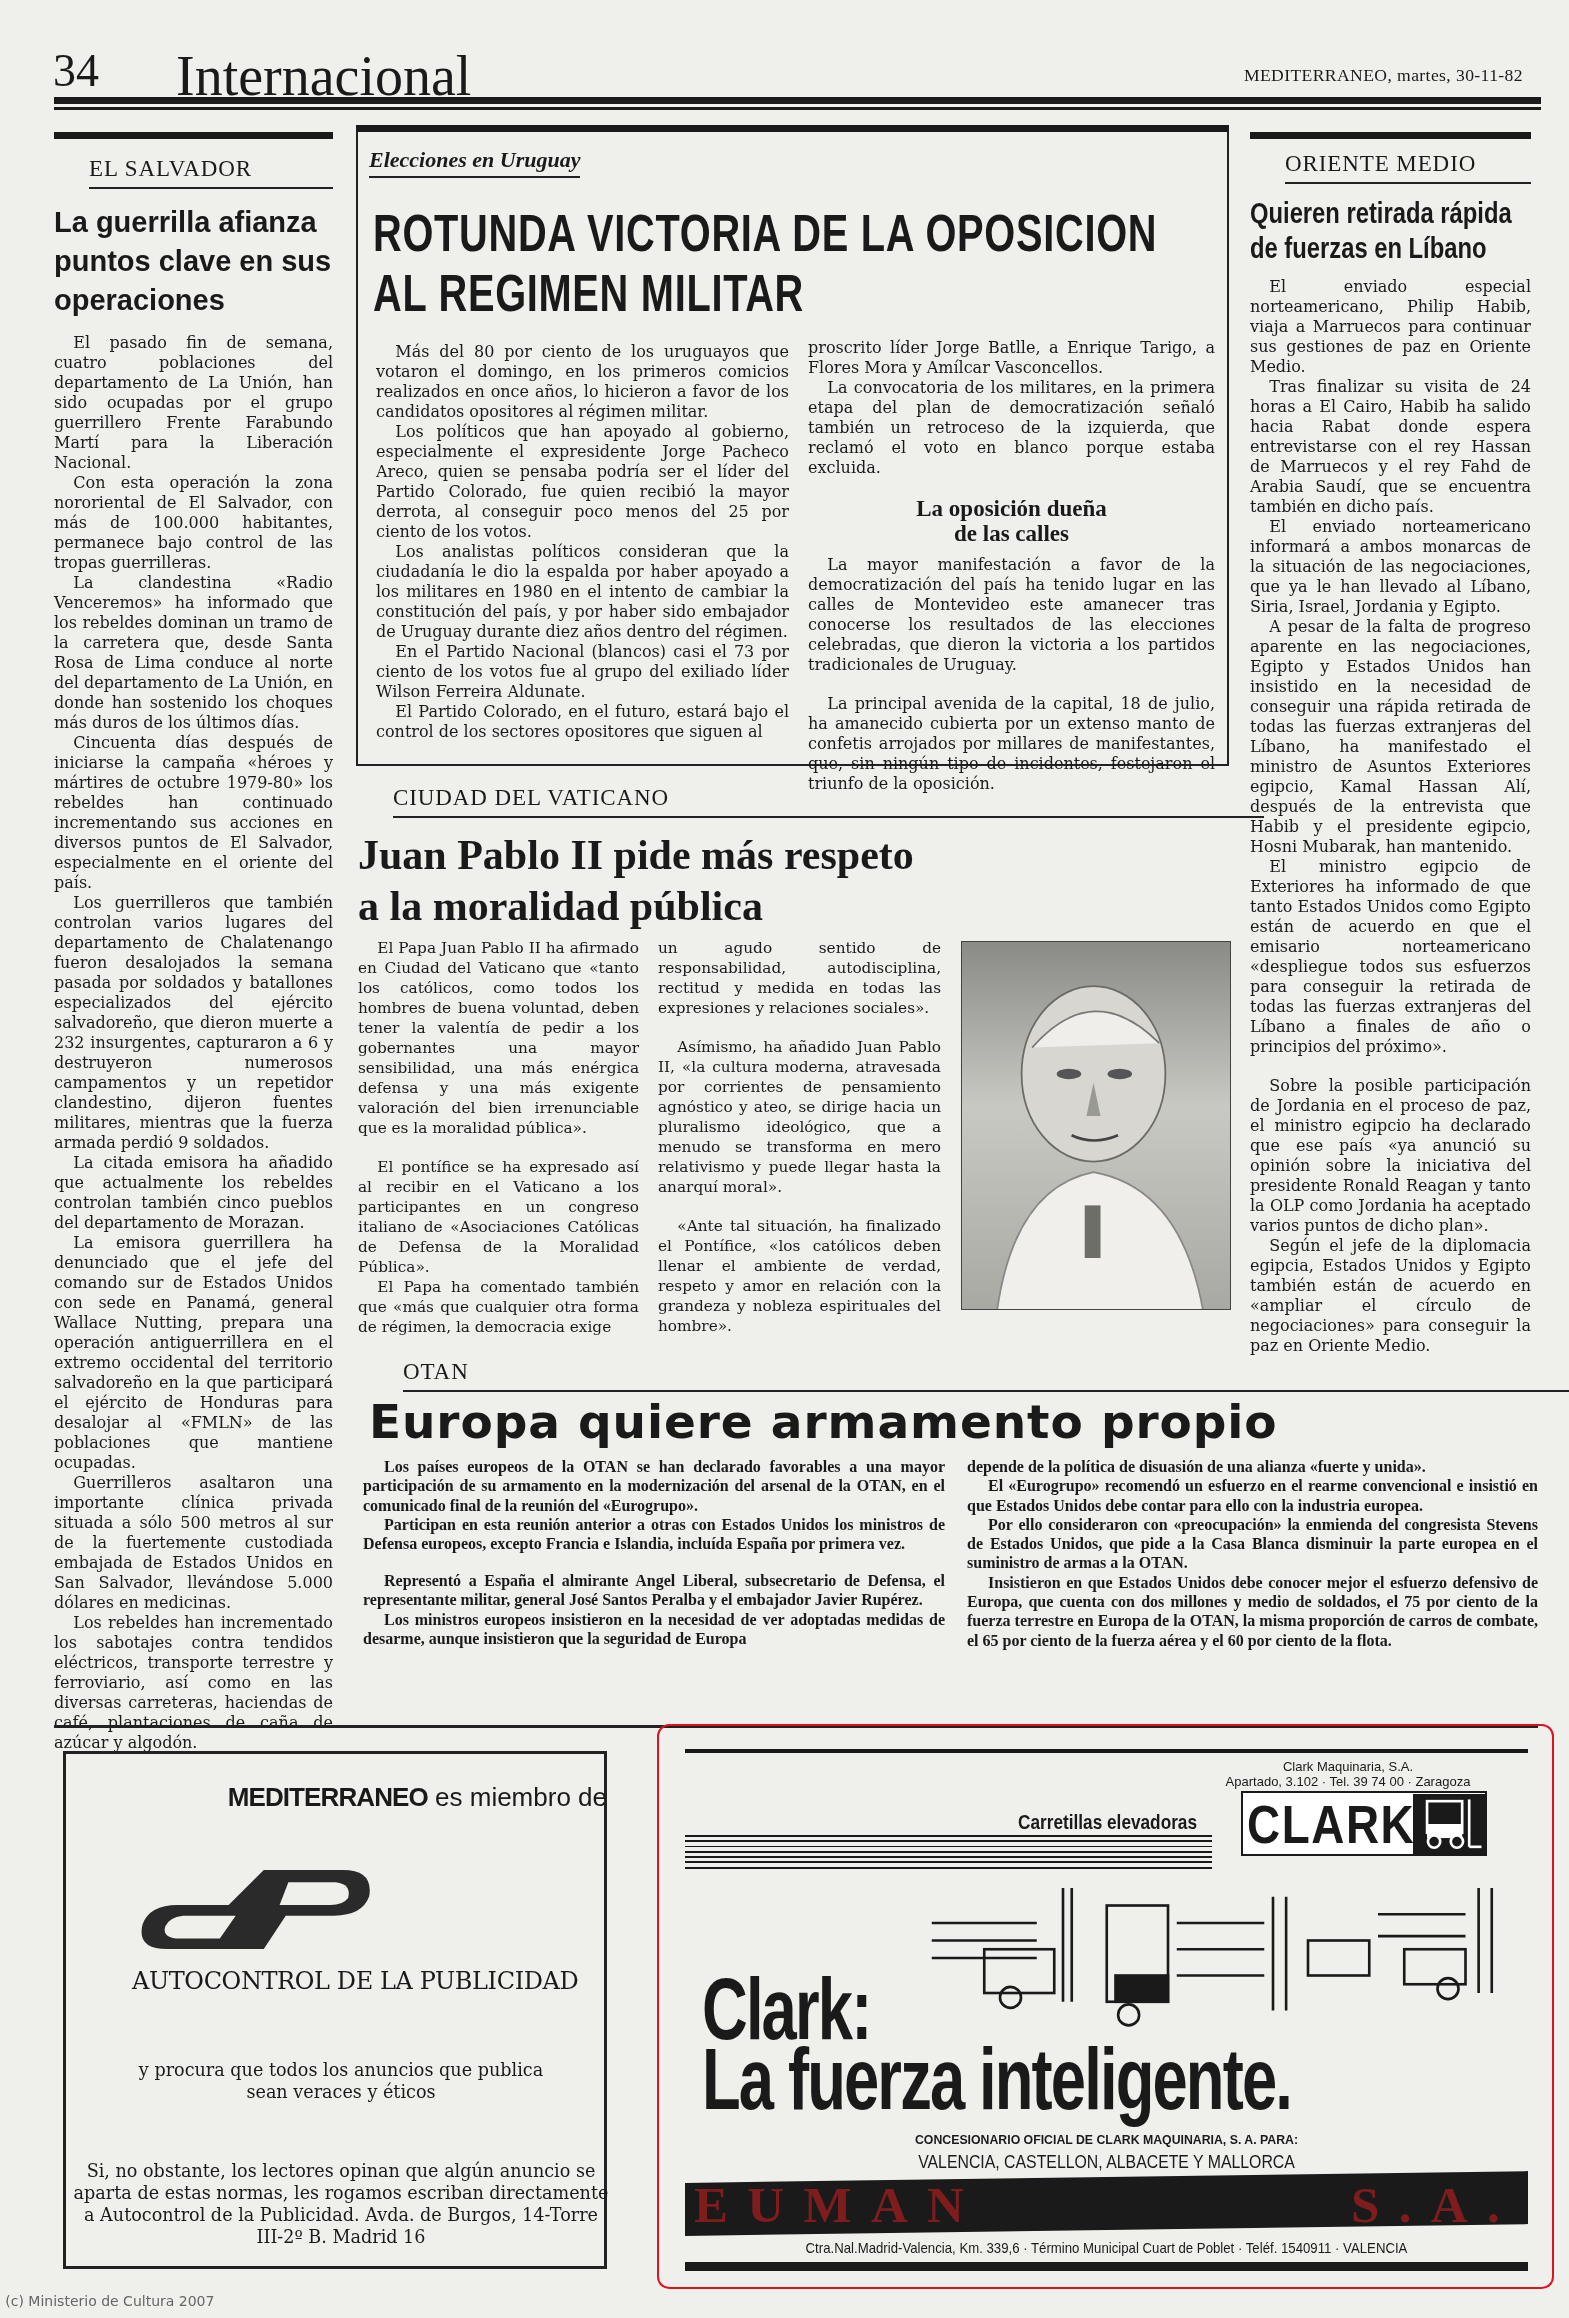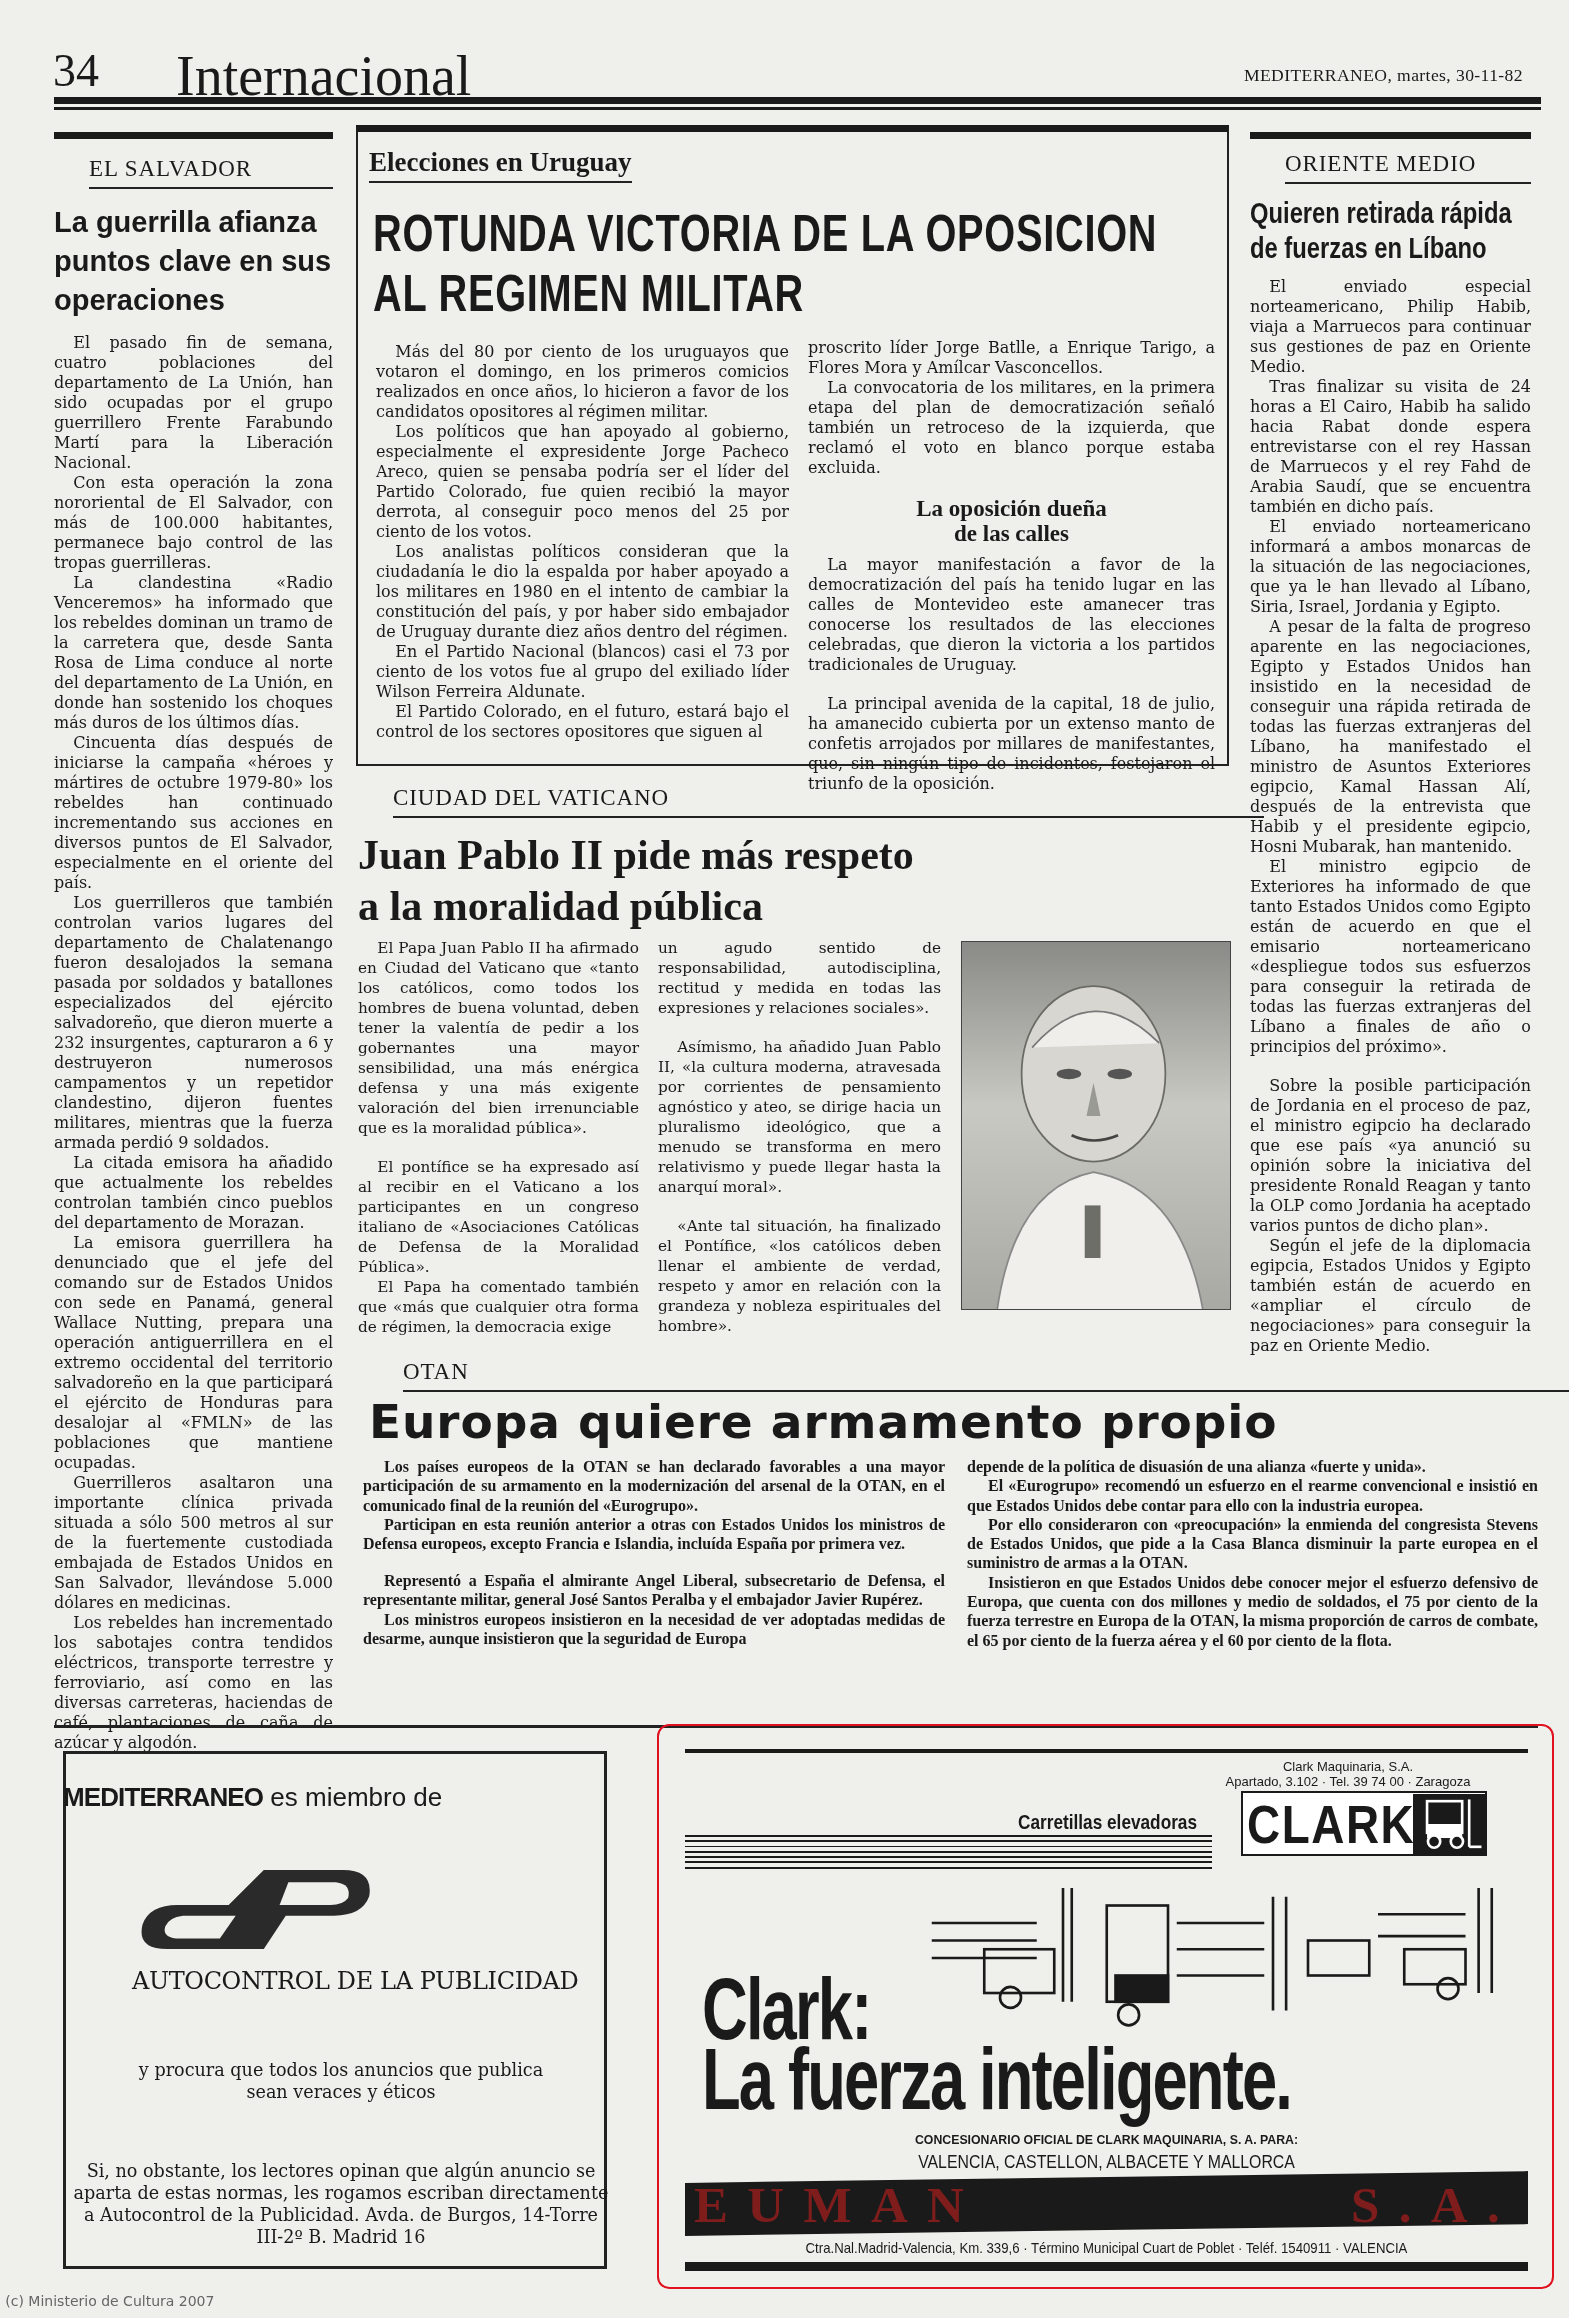--- a/index.html
+++ b/index.html
@@ -22,21 +22,21 @@
     .body-text { font-family: "DejaVu Serif", serif; font-size: 16px; line-height: 20px; text-align: justify; hyphens: auto; }
     .body-text p { text-indent: 19.3px; }
     .body-text p.gap { margin-top: 19px; }
 
     
     .sv-col { left: 54px; top: 149px; width: 279px; }
     .sv-head { font-family: "Liberation Sans", sans-serif; font-weight: bold; font-size: 29px; line-height: 39px; margin: 14px 0 12.3px; }
 
     
     .uy-box { left: 356px; top: 125px; width: 873px; height: 641px; border: 2.6px solid #222; border-top: 7px solid #1a1a1a; }
-    .uy-kicker { left: 369px; top: 147px; font-family: "Liberation Serif", serif; font-weight: bold; font-size: 27px; border-bottom: 2.6px solid #222; padding-bottom: 2.6px; }
+    .uy-kicker { left: 369px; top: 147px; font-family: "Liberation Serif", serif; font-weight: bold; font-size: 22px; border-bottom: 2.6px solid #222; padding-bottom: 2.6px; font-style: italic; }
     .uy-head { left: 373px; top: 204px; width: 843px; font-family: "Liberation Sans Narrow", "Liberation Sans", sans-serif; font-weight: bold; font-size: 51px; line-height: 60px; transform: scaleX(0.78); transform-origin: left top; width: 1080px; letter-spacing: 0.9px; }
     .uy-col1 { left: 376px; top: 342px; width: 413px; }
     .uy-col2 { left: 808px; top: 338px; width: 407px; }
     .uy-sub { font-family: "Liberation Serif", serif; font-weight: bold; font-size: 23px; line-height: 24.6px; text-align: center; margin: 19.3px 0 8.8px; }
 
     
     .vat-kicker { left: 358px; top: 785px; width: 871px; }
     .vat-head { left: 358px; top: 830px; width: 878px; font-family: "Liberation Serif", serif; font-weight: bold; font-size: 42px; line-height: 51px; }
     .vat-col1 { left: 358px; top: 938px; width: 281px; font-size: 15.3px; }
     .vat-col2 { left: 658px; top: 938px; width: 283px; font-size: 15.3px; }
@@ -51,21 +51,21 @@
     .otan-head { left: 369px; top: 1394px; font-family: "DejaVu Sans", sans-serif; font-weight: bold; font-size: 47px; letter-spacing: 0.9px; white-space: nowrap; }
     .otan-col1 { left: 363px; top: 1457px; width: 582px; }
     .otan-col2 { left: 967px; top: 1457px; width: 571px; }
     .otan-text { font-family: "Liberation Serif", serif; font-weight: bold; font-size: 16px; line-height: 19.3px; text-align: justify; }
     .otan-text p { text-indent: 21px; }
 
     .bottom-rule { left: 54px; top: 1725px; width: 1484px; height: 2.6px; background: #222; }
 
     
     .ac-box { left: 63px; top: 1751px; width: 544px; height: 518px; border: 3.5px solid #222; }
-    .ac-title { left: 63px; top: 1782px; width: 544px; text-align: left; font-family: "Liberation Sans", sans-serif; font-size: 26px; }
+    .ac-title { left: 63px; top: 1782px; width: 544px; text-align: right; font-family: "Liberation Sans", sans-serif; font-size: 26px; }
     .ac-title b { font-weight: bold; letter-spacing: -0.9px; }
     .ac-logo { left: 132px; top: 1861px; width: 246px; height: 97px; }
     .ac-brand { left: 132px; top: 1967px; font-family: "DejaVu Serif", serif; font-size: 24px; letter-spacing: -0.4px; }
     .ac-line { left: 63px; width: 544px; text-align: center; font-family: "DejaVu Serif", serif; font-size: 17.6px; line-height: 22px; margin-left: 6px; }
 
     
     .clark-frame { left: 657px; top: 1724px; width: 897px; height: 565px; border: 2.6px solid #e0121f; border-radius: 12.3px; }
     .clark-rule-top { left: 685px; top: 1749px; width: 843px; height: 4.4px; background: #1a1a1a; }
     .clark-company { left: 1212px; top: 1759px; width: 272px; text-align: center; font-family: "Liberation Sans", sans-serif; font-size: 13px; line-height: 15px; }
     .clark-lines { left: 685px; top: 1835px; width: 527px; height: 35px; background: repeating-linear-gradient(180deg, #1a1a1a 0 1.8px, transparent 1.8px 5.3px); }

